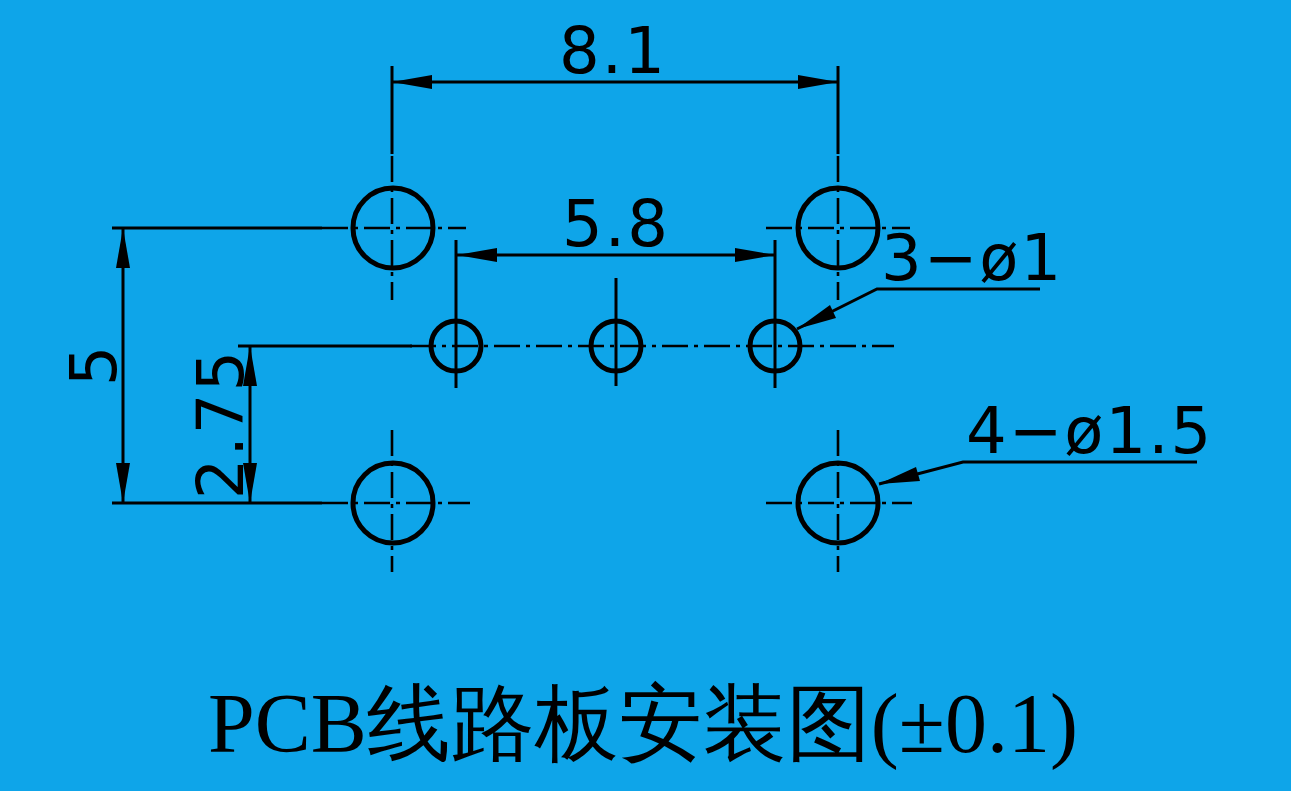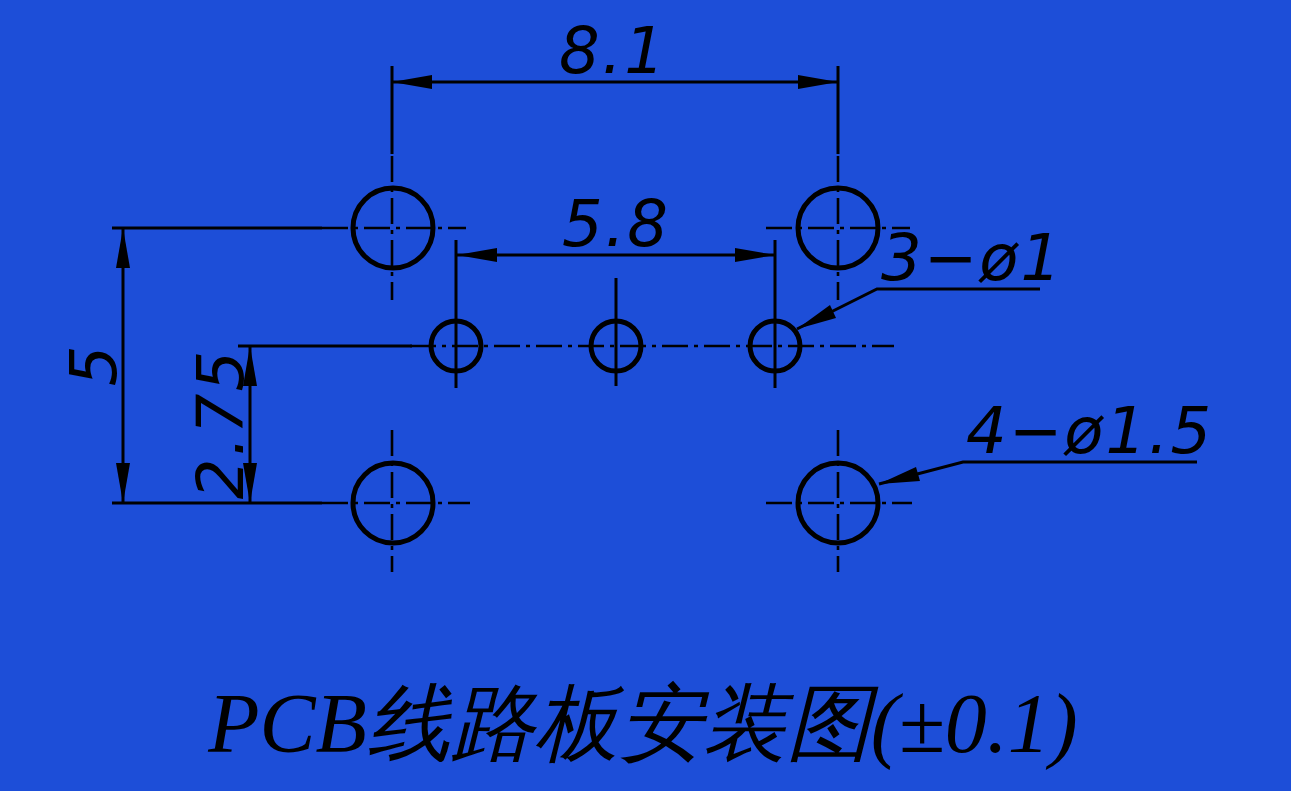--- a/index.html
+++ b/index.html
@@ -4,24 +4,23 @@
 <style>
   html, body {
     margin: 0;
     padding: 0;
     background: #ffffff;
   }
   .canvas {
     position: relative;
     width: 1291px;
     height: 791px;
-    background: #1d4ed8;
+    background: #0ea5e9;
     overflow: hidden;
     font-family: "DejaVu Sans", sans-serif;
-    font-style: italic;
   }
   svg { display: block; }
   .dim-text {
     font-family: "DejaVu Sans", "Liberation Sans", sans-serif;
     font-size: 64px;
     letter-spacing: 2px;
     fill: #000000;
   }
   .title-text {
     font-family: "Liberation Serif", "DejaVu Serif", serif;

